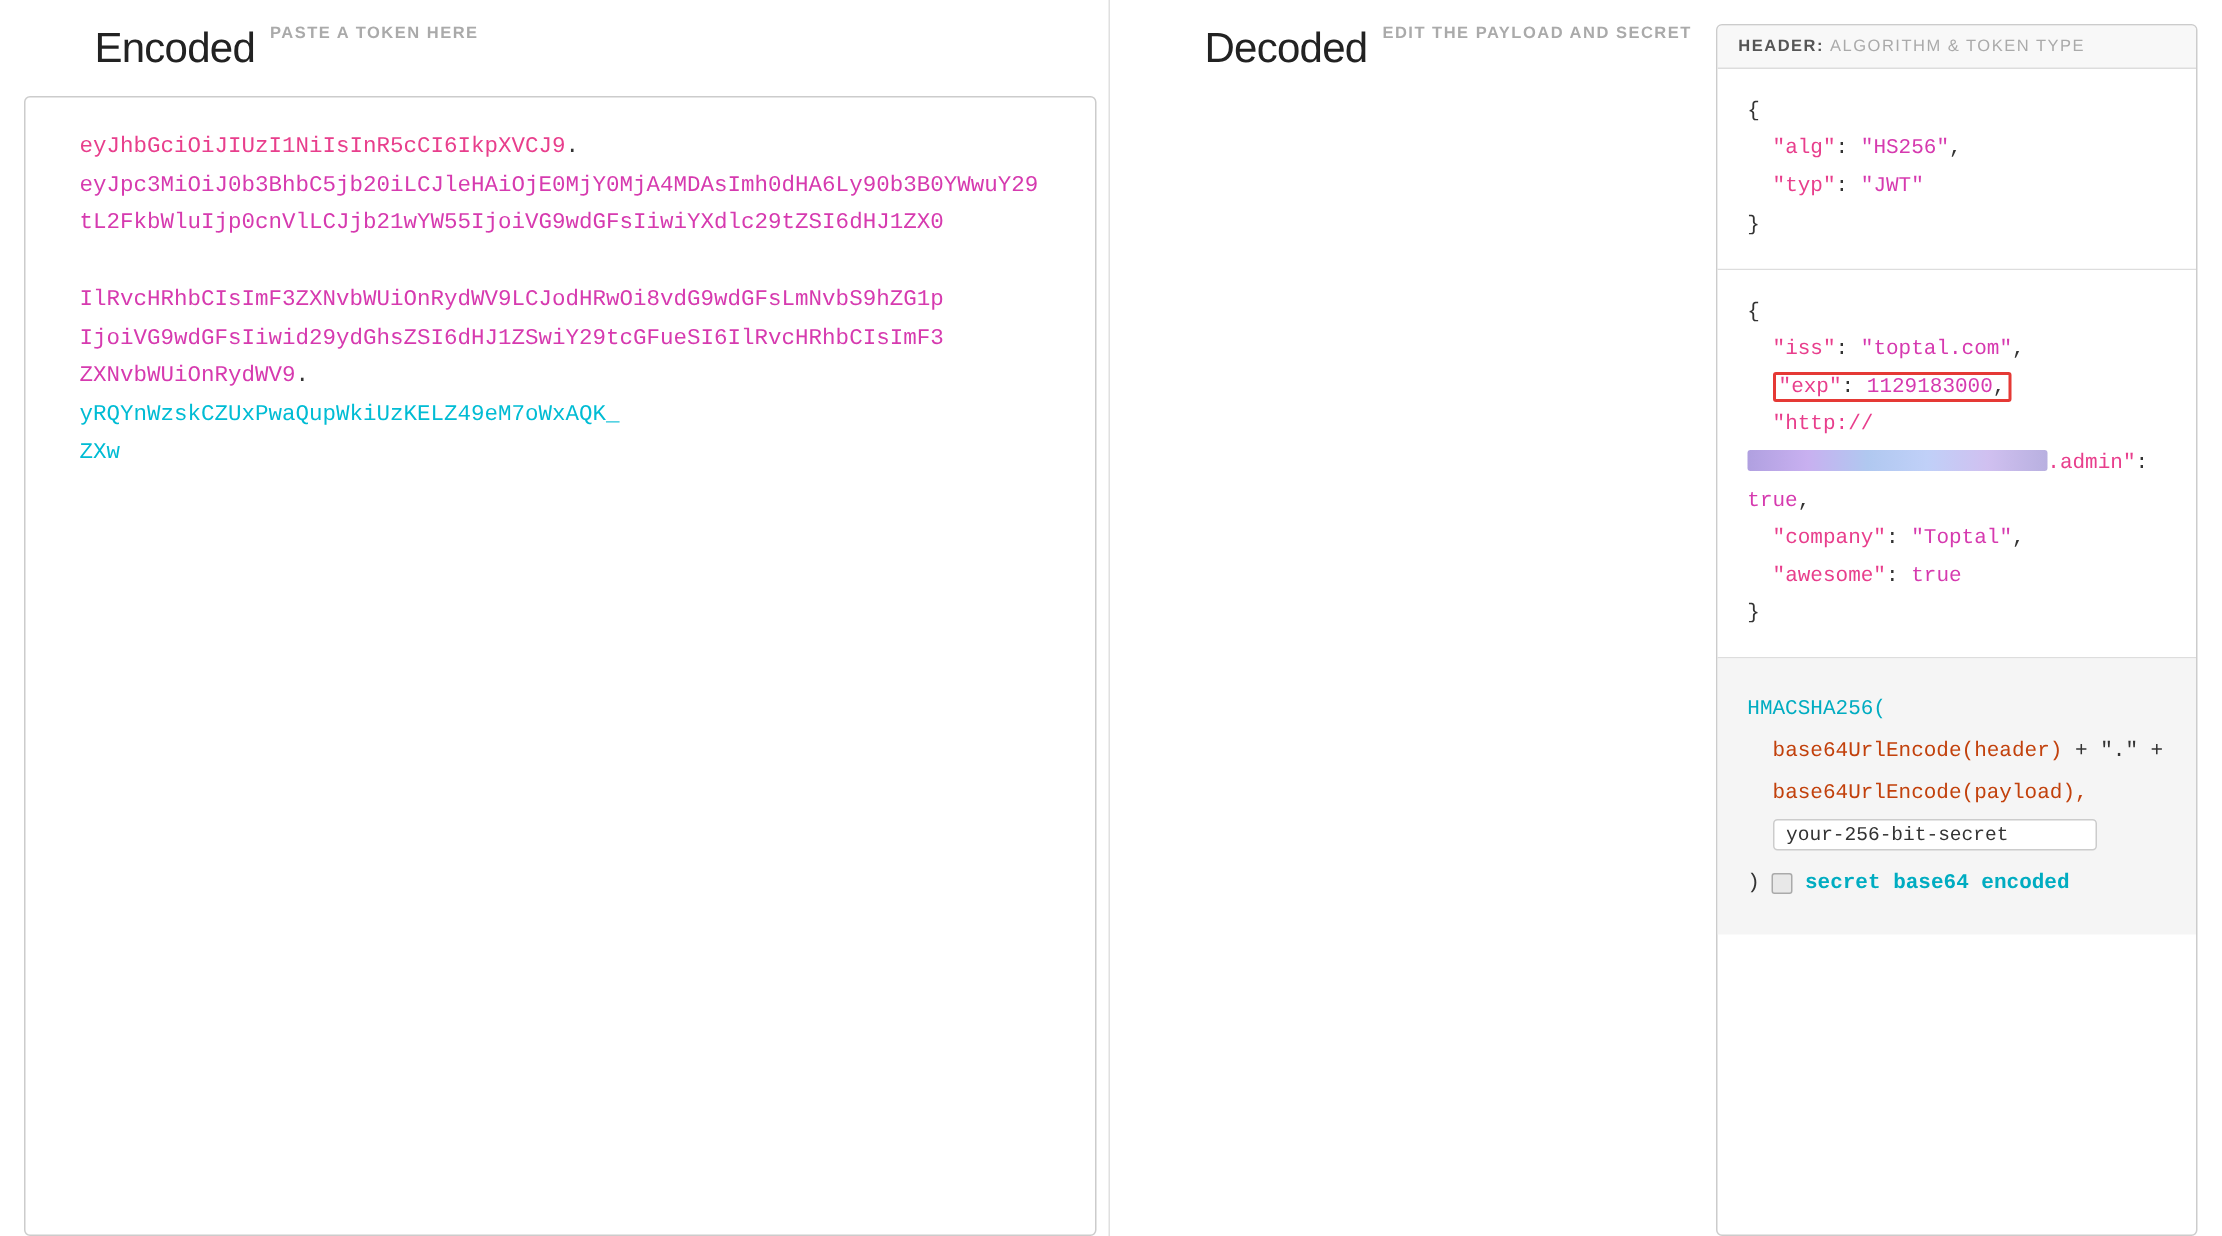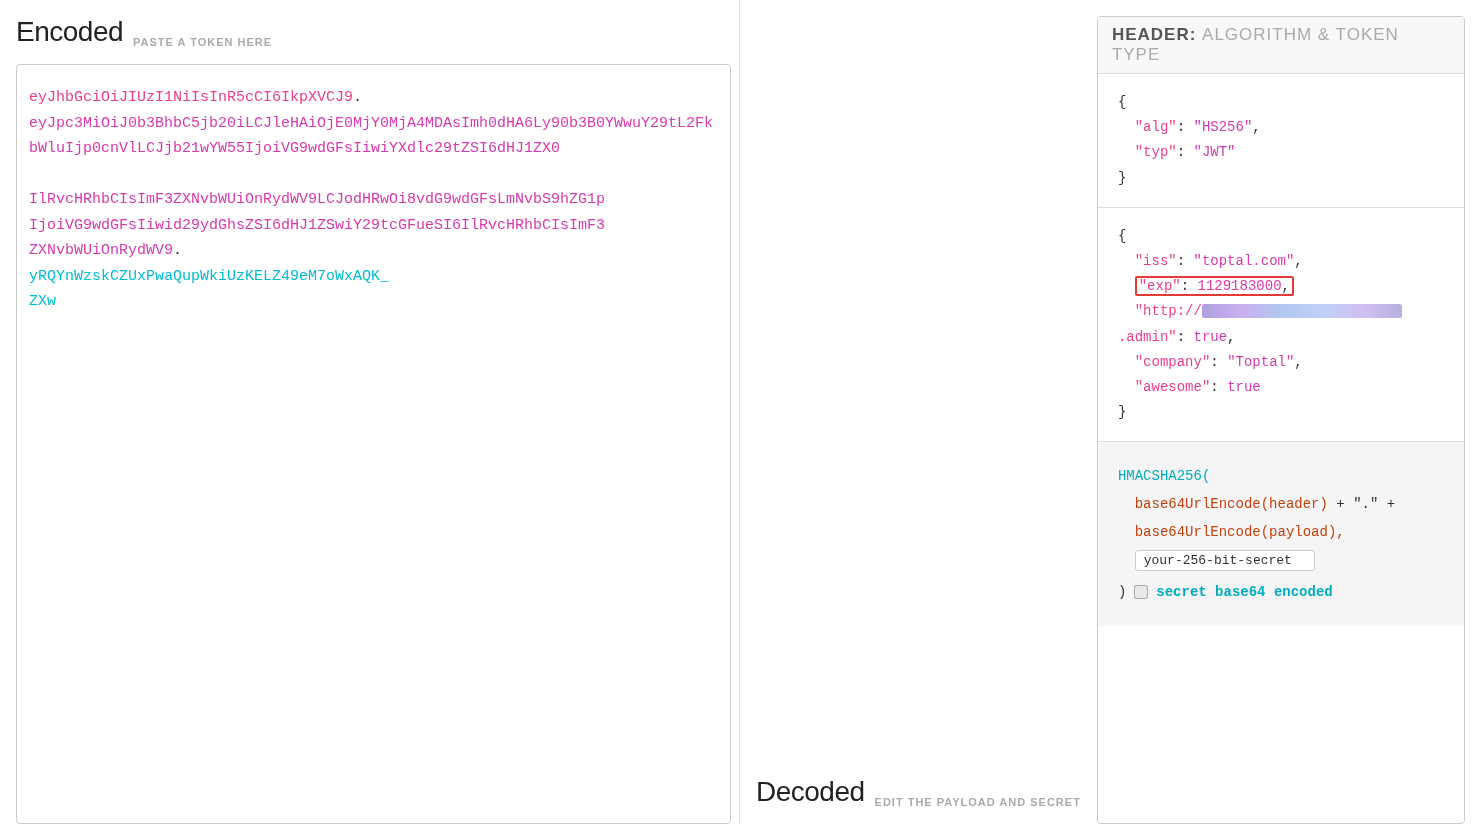--- a/index.html
+++ b/index.html
@@ -21,45 +21,46 @@
     .left-panel {
       width: 740px;
       padding: 16px 0 0 16px;
       border-right: 1px solid #e0e0e0;
       display: flex;
       flex-direction: column;
     }
 
     .panel-header {
       display: flex;
-      align-items: flex-end;
+      align-items: flex-start;
       gap: 10px;
       margin-bottom: 16px;
       padding-right: 16px;
+      margin-left: 47px;
     }
 
     .panel-title {
       font-size: 28px;
       font-weight: 300;
       color: #222;
       letter-spacing: -0.5px;
     }
 
     .panel-subtitle {
       font-size: 11px;
       font-weight: 600;
       color: #aaa;
       letter-spacing: 1px;
       text-transform: uppercase;
     }
 
     .encoded-box {
       border: 1px solid #ccc;
       border-radius: 4px;
-      padding: 20px 12px;
+      padding: 20px 36px;
       margin-right: 8px;
       flex: 1;
       font-family: 'Courier New', Courier, monospace;
       font-size: 15px;
       line-height: 1.7;
       word-break: break-all;
     }
 
     .token-header { color: #e83e8c; }
     .token-payload { color: #d63aaf; }
@@ -85,21 +86,21 @@
       border-bottom: 1px solid #ddd;
     }
 
     .section:last-child {
       border-bottom: none;
     }
 
     .section-header {
       background: #f8f8f8;
       padding: 8px 14px;
-      font-size: 17px;
+      font-size: 11px;
       font-weight: 700;
       color: #555;
       letter-spacing: 1px;
       text-transform: uppercase;
       border-bottom: 1px solid #ddd;
     }
 
     .section-header span.section-sub {
       font-weight: 400;
       color: #aaa;
@@ -155,21 +156,21 @@
 
     .secret-input {
       display: inline-block;
       border: 1px solid #ccc;
       border-radius: 3px;
       padding: 2px 8px;
       background: #fff;
       font-family: 'Courier New', Courier, monospace;
       font-size: 13px;
       color: #333;
-      width: 180px;
+      width: 216px;
     }
 
     .verify-footer {
       display: flex;
       align-items: center;
       gap: 8px;
       margin-top: 4px;
     }
 
     .checkbox-mock {

